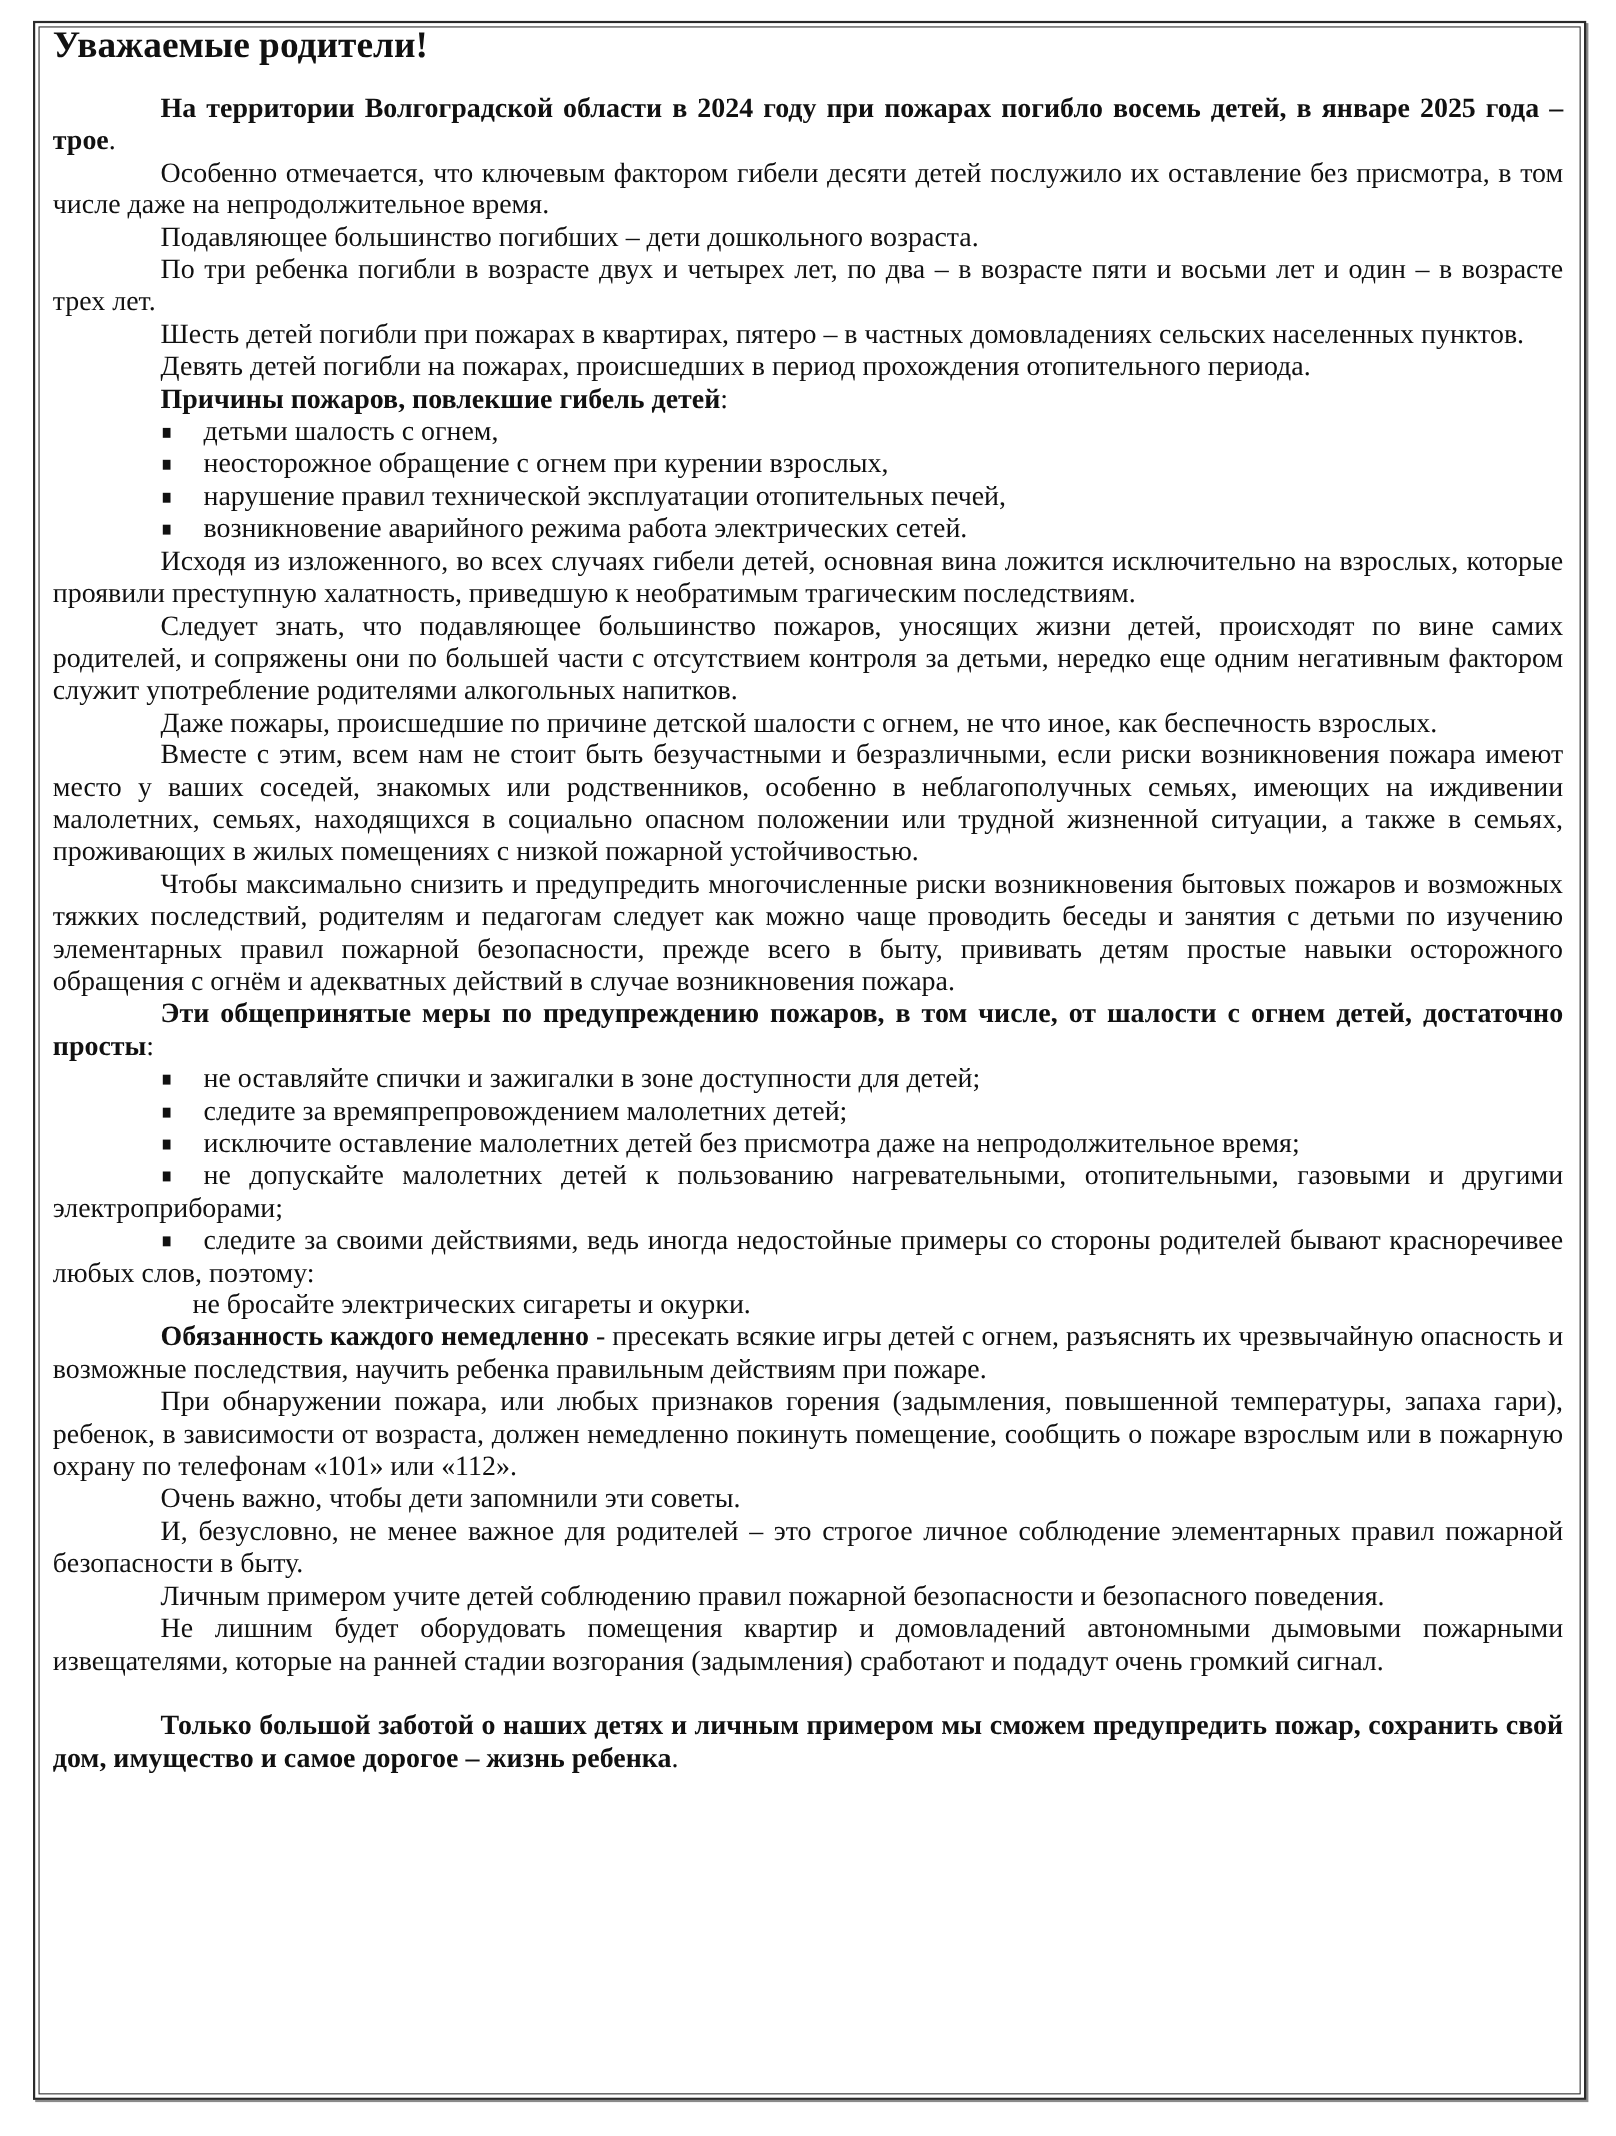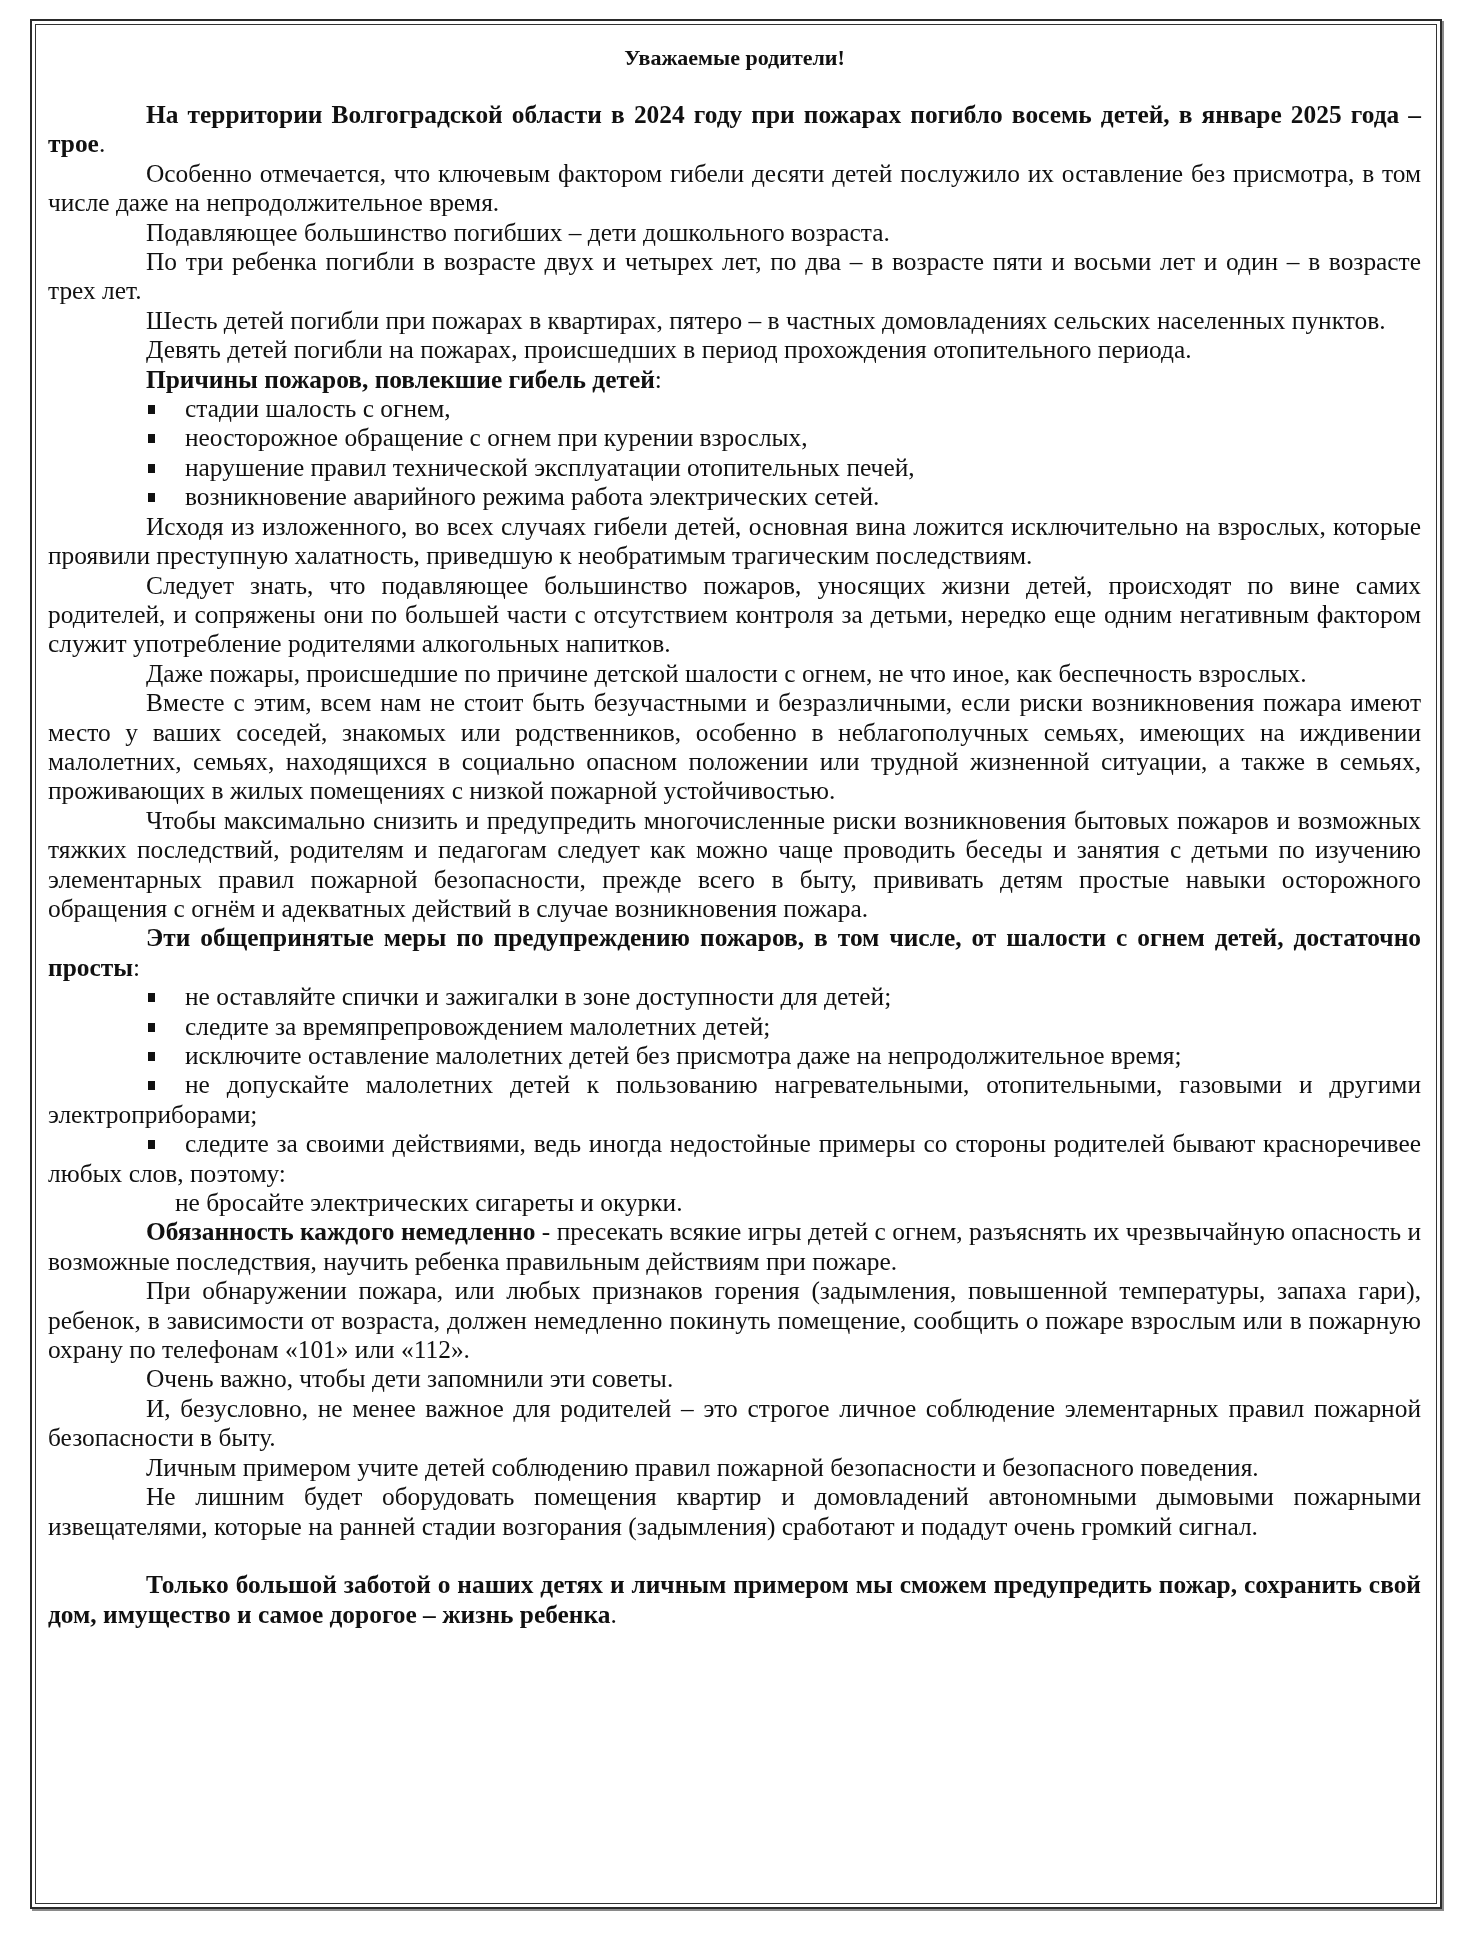--- a/index.html
+++ b/index.html
@@ -36,25 +36,25 @@
     }
     .content {
       position: absolute;
       left: 48px;
       top: 22px;
       width: 1373px;
       font-size: 25.4px;
       line-height: 29.4px;
     }
     .title {
-      text-align: center;
+      text-align: left;
       font-weight: bold;
-      font-size: 22px;
+      font-size: 34px;
       line-height: 40px;
-      margin: 16px 0 22px 0;
+      margin: 0 0 22px 0;
       padding-left: 0;
     }
     .para {
       margin: 0;
       text-align: justify;
       text-indent: 98px;
     }
     .para.last-left { text-align-last: left; }
     .b { font-weight: bold; }
     .bullet-list {
@@ -106,21 +106,21 @@
 
   <p class="para last-left">Особенно отмечается, что ключевым фактором гибели десяти детей послужило их оставление без присмотра, в том числе даже на непродолжительное время.</p>
   <p class="para last-left">Подавляющее большинство погибших – дети дошкольного возраста.</p>
   <p class="para last-left">По три ребенка погибли в возрасте двух и четырех лет, по два – в возрасте пяти и восьми лет и один – в возрасте трех лет.</p>
   <p class="para last-left">Шесть детей погибли при пожарах в квартирах, пятеро – в частных домовладениях сельских населенных пунктов.</p>
   <p class="para last-left">Девять детей погибли на пожарах, происшедших в период прохождения отопительного периода.</p>
 
   <p class="para last-left"><span class="b">Причины пожаров, повлекшие гибель детей</span><span>:</span></p>
 
   <ul class="bullet-list">
-    <li class="bullet-item"><span class="marker"></span><span>стадии шалость с огнем,</span></li>
+    <li class="bullet-item"><span class="marker"></span><span>детьми шалость с огнем,</span></li>
     <li class="bullet-item"><span class="marker"></span><span>неосторожное обращение с огнем при курении взрослых,</span></li>
     <li class="bullet-item"><span class="marker"></span><span>нарушение правил технической эксплуатации отопительных печей,</span></li>
     <li class="bullet-item"><span class="marker"></span><span>возникновение аварийного режима работа электрических сетей.</span></li>
   </ul>
 
   <p class="para last-left">Исходя из изложенного, во всех случаях гибели детей, основная вина ложится исключительно на взрослых, которые проявили преступную халатность, приведшую к необратимым трагическим последствиям.</p>
   <p class="para last-left">Следует знать, что подавляющее большинство пожаров, уносящих жизни детей, происходят по вине самих родителей, и сопряжены они по большей части с отсутствием контроля за детьми, нередко еще одним негативным фактором служит употребление родителями алкогольных напитков.</p>
   <p class="para last-left">Даже пожары, происшедшие по причине детской шалости с огнем, не что иное, как беспечность взрослых.</p>
   <p class="para last-left">Вместе с этим, всем нам не стоит быть безучастными и безразличными, если риски возникновения пожара имеют место у ваших соседей, знакомых или родственников, особенно в неблагополучных семьях, имеющих на иждивении малолетних, семьях, находящихся в социально опасном положении или трудной жизненной ситуации, а также в семьях, проживающих в жилых помещениях с низкой пожарной устойчивостью.</p>
   <p class="para last-left">Чтобы максимально снизить и предупредить многочисленные риски возникновения бытовых пожаров и возможных тяжких последствий, родителям и педагогам следует как можно чаще проводить беседы и занятия с детьми по изучению элементарных правил пожарной безопасности, прежде всего в быту, прививать детям простые навыки осторожного обращения с огнём и адекватных действий в случае возникновения пожара.</p>

